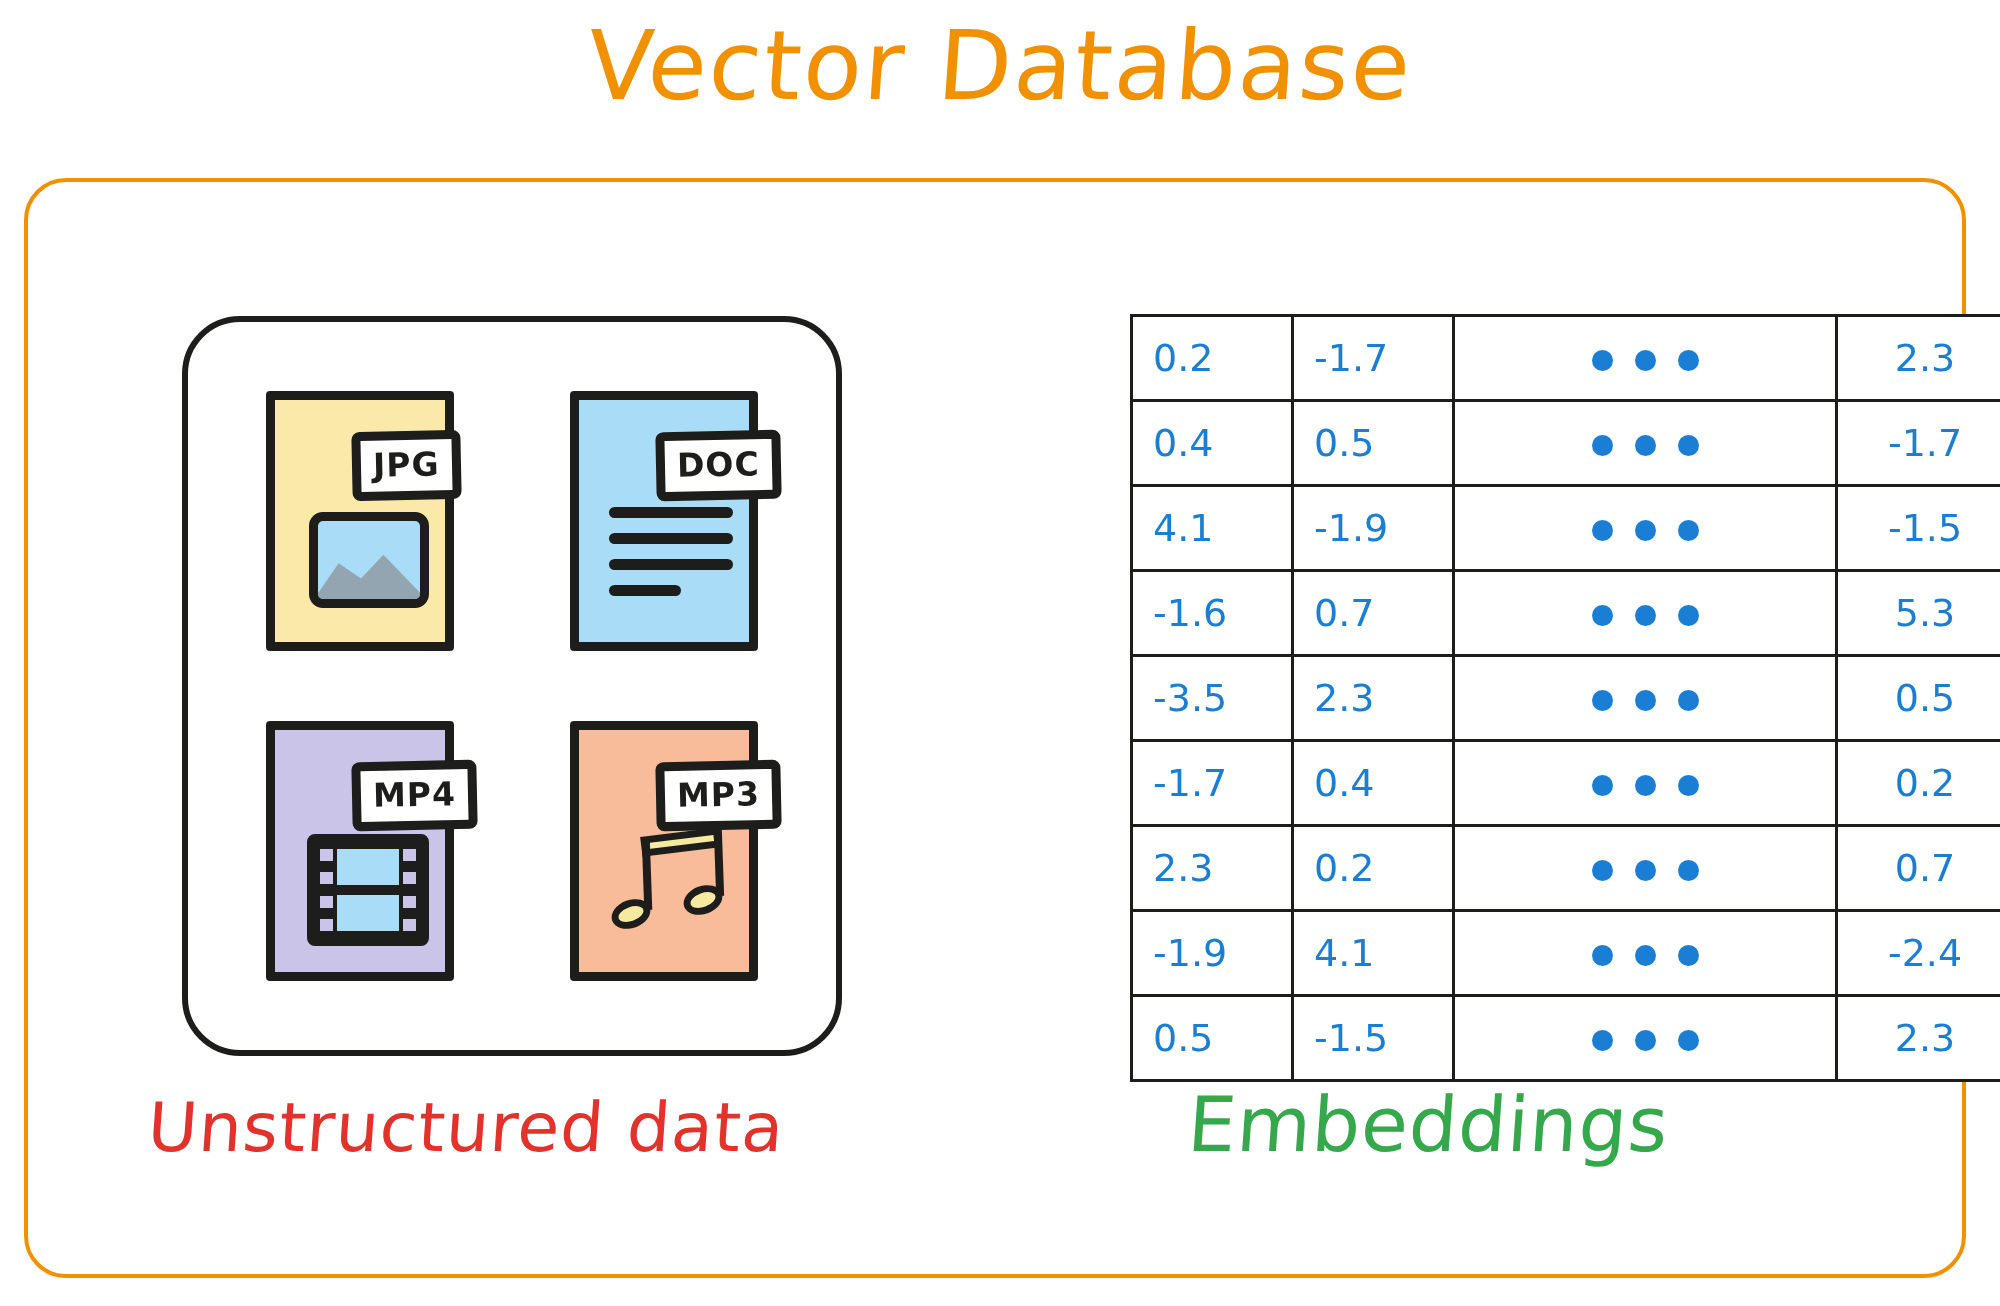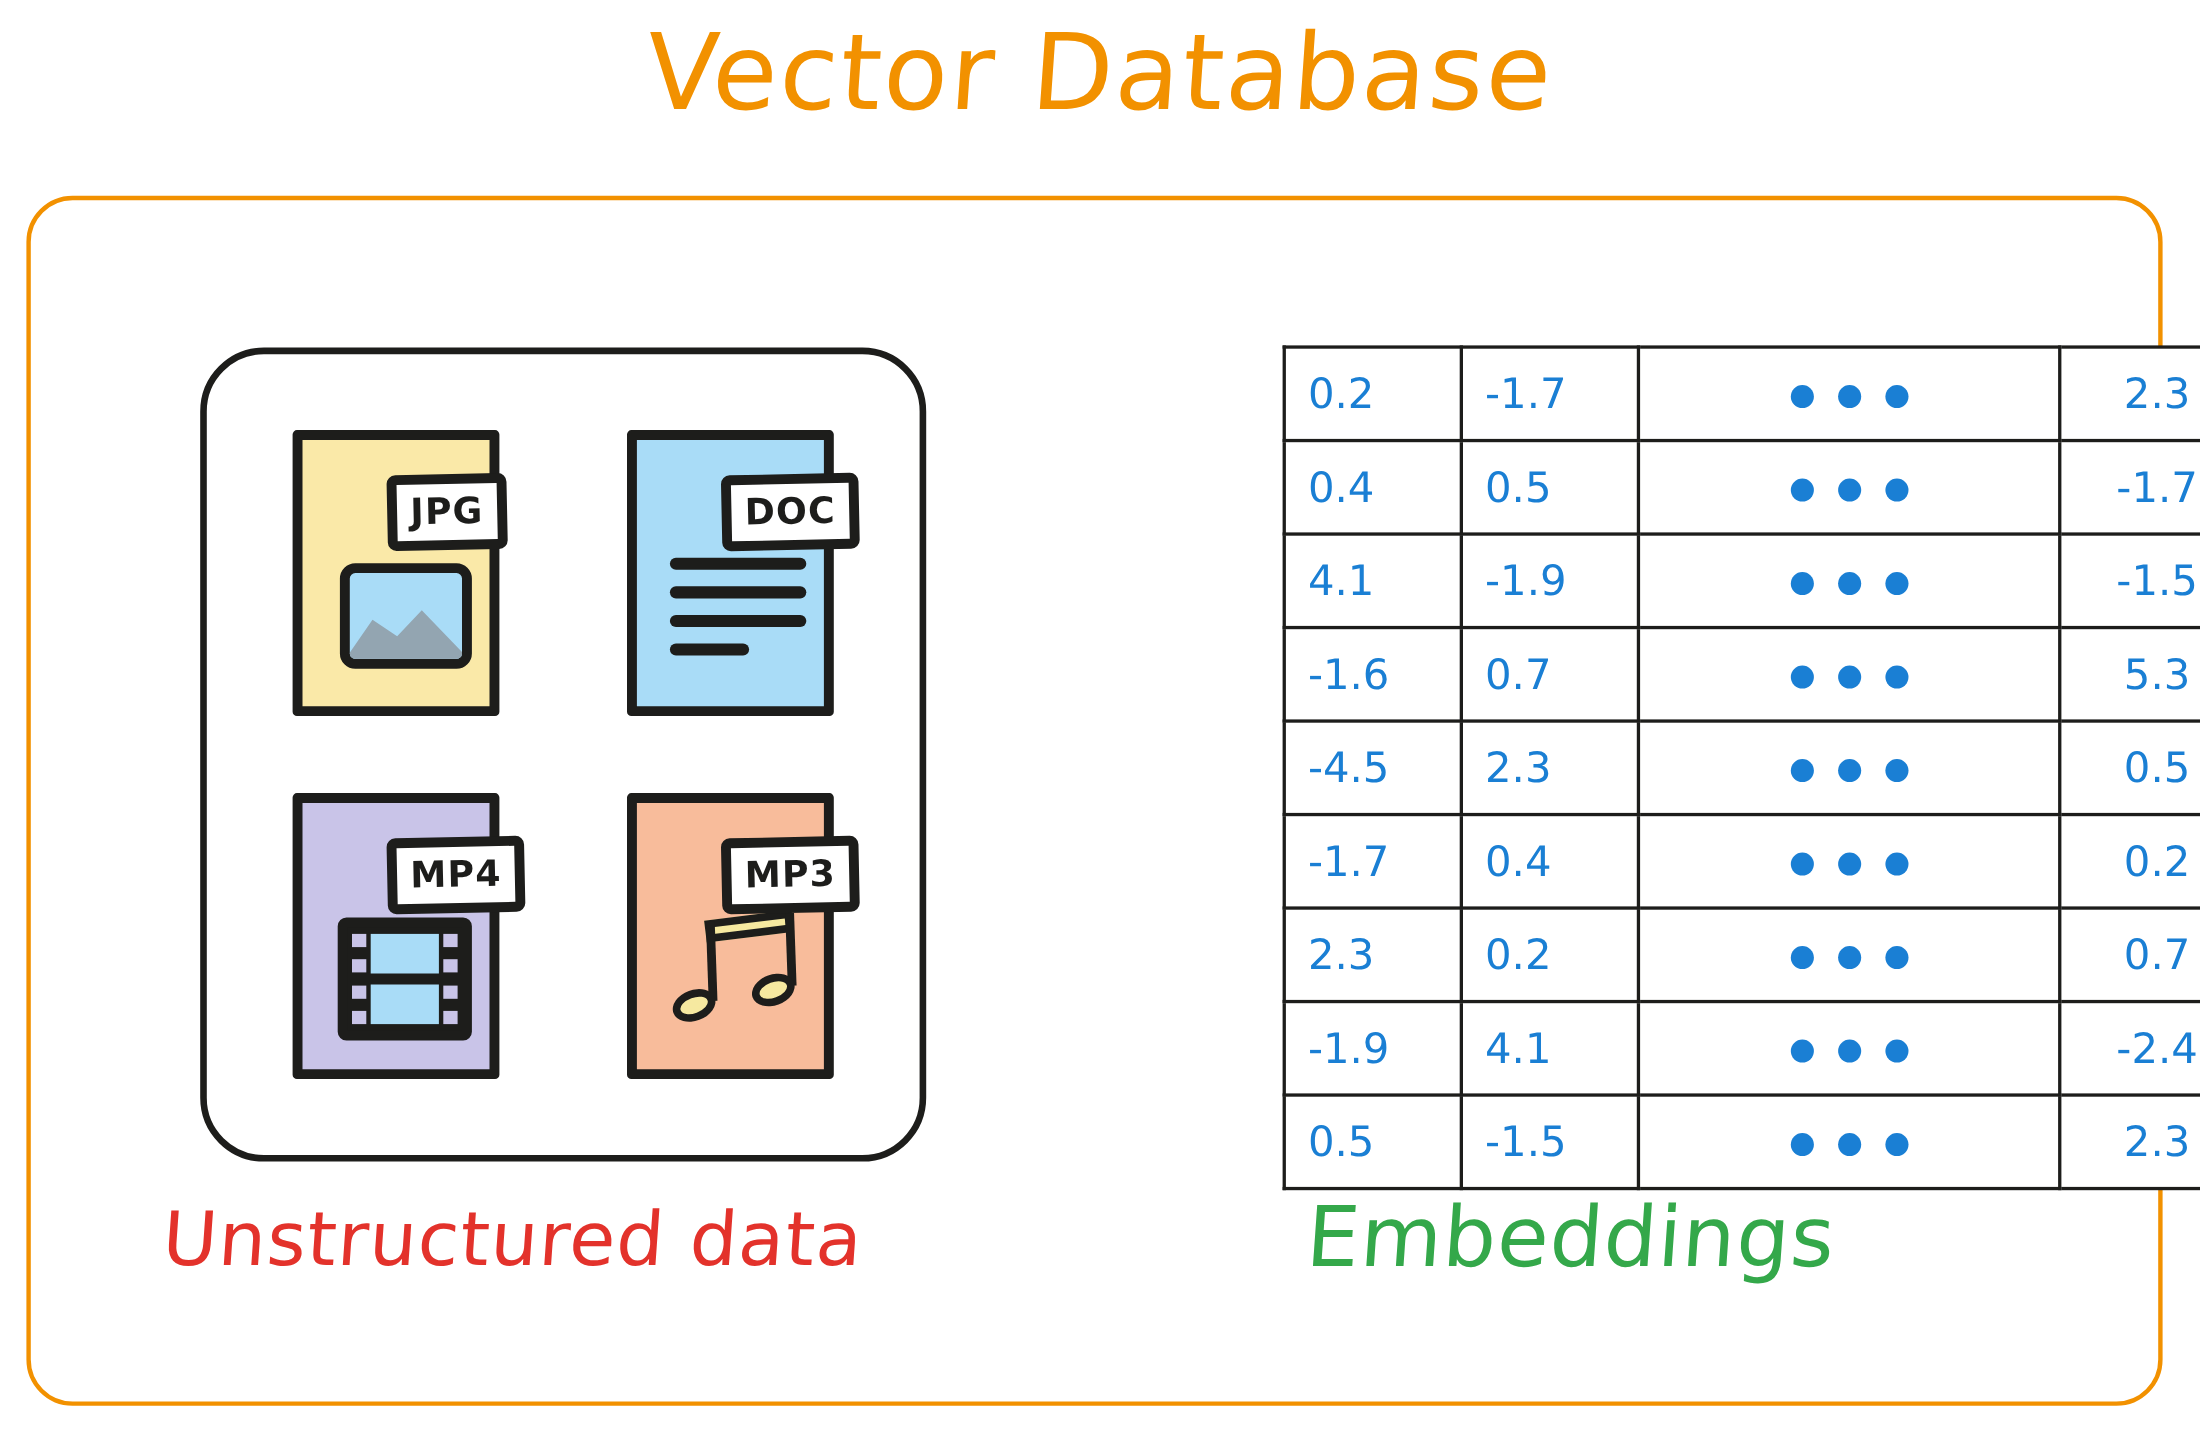--- a/index.html
+++ b/index.html
@@ -234,21 +234,20 @@
   .music .note.n1 { left: -4px; top: 70px; }
   .music .note.n2 { left: 68px; top: 56px; }
 
   
   .table-wrap {
     position: absolute;
     left: 1130px;
     top: 314px;
     width: 750px;
     height: 742px;
-    margin-left: 36px;
   }
   .emb-table {
     width: 100%;
     height: 100%;
     border-collapse: collapse;
     table-layout: fixed;
   }
   .emb-table td {
     border: 3px solid #1d1d1b;
     height: 82px;
@@ -404,21 +403,21 @@
           <td class="c1">-1.6</td>
           <td class="c2">0.7</td>
           <td class="dots"><span class="dots-group">
               <i></i>
               <i></i>
               <i></i>
             </span></td>
           <td class="c4">5.3</td>
         </tr>
         <tr>
-          <td class="c1">-4.5</td>
+          <td class="c1">-3.5</td>
           <td class="c2">2.3</td>
           <td class="dots"><span class="dots-group">
               <i></i>
               <i></i>
               <i></i>
             </span></td>
           <td class="c4">0.5</td>
         </tr>
         <tr>
           <td class="c1">-1.7</td>

